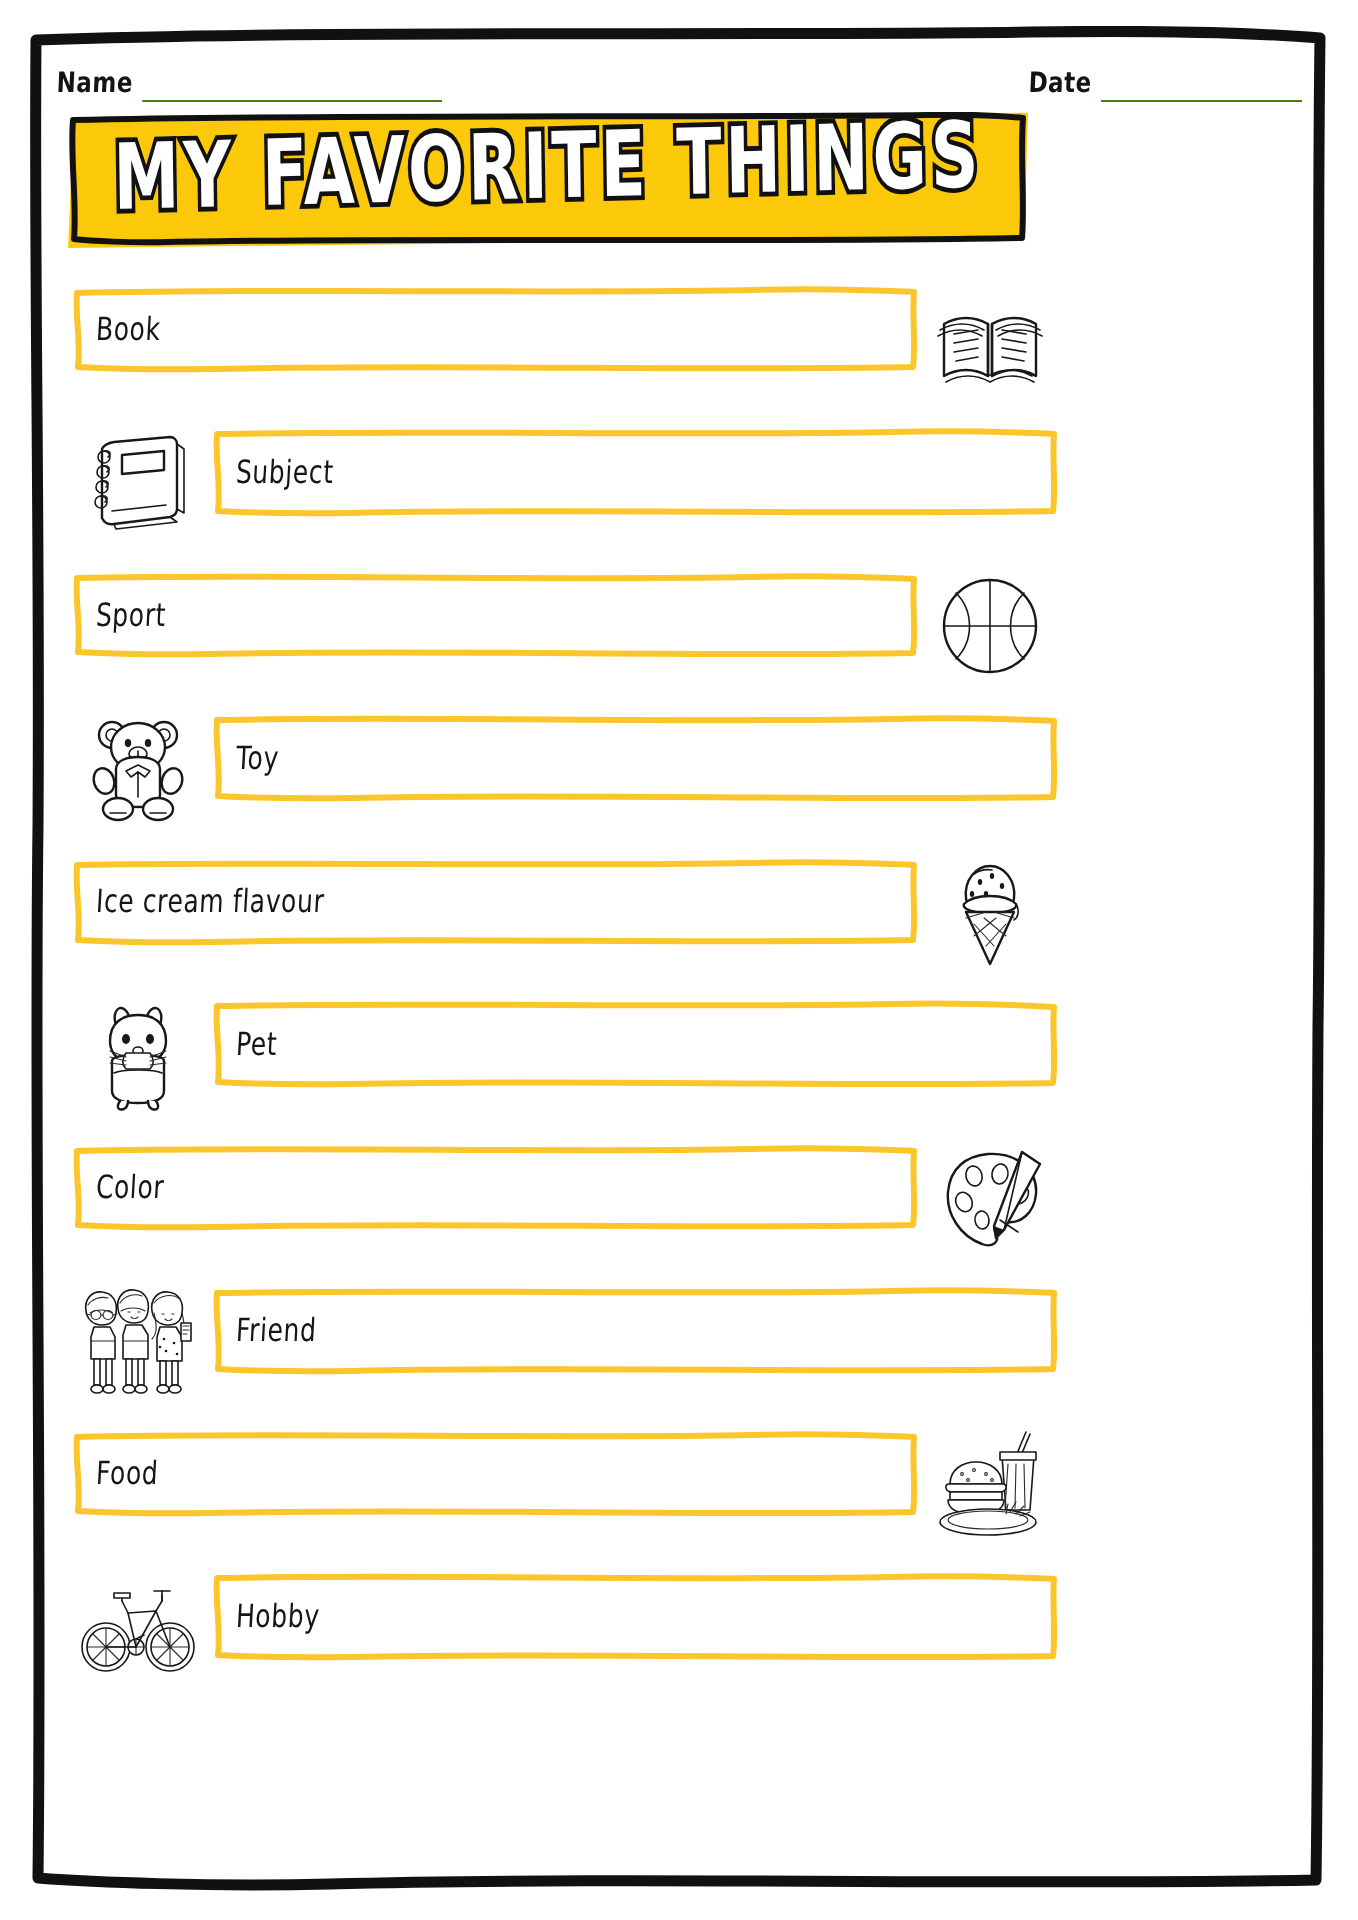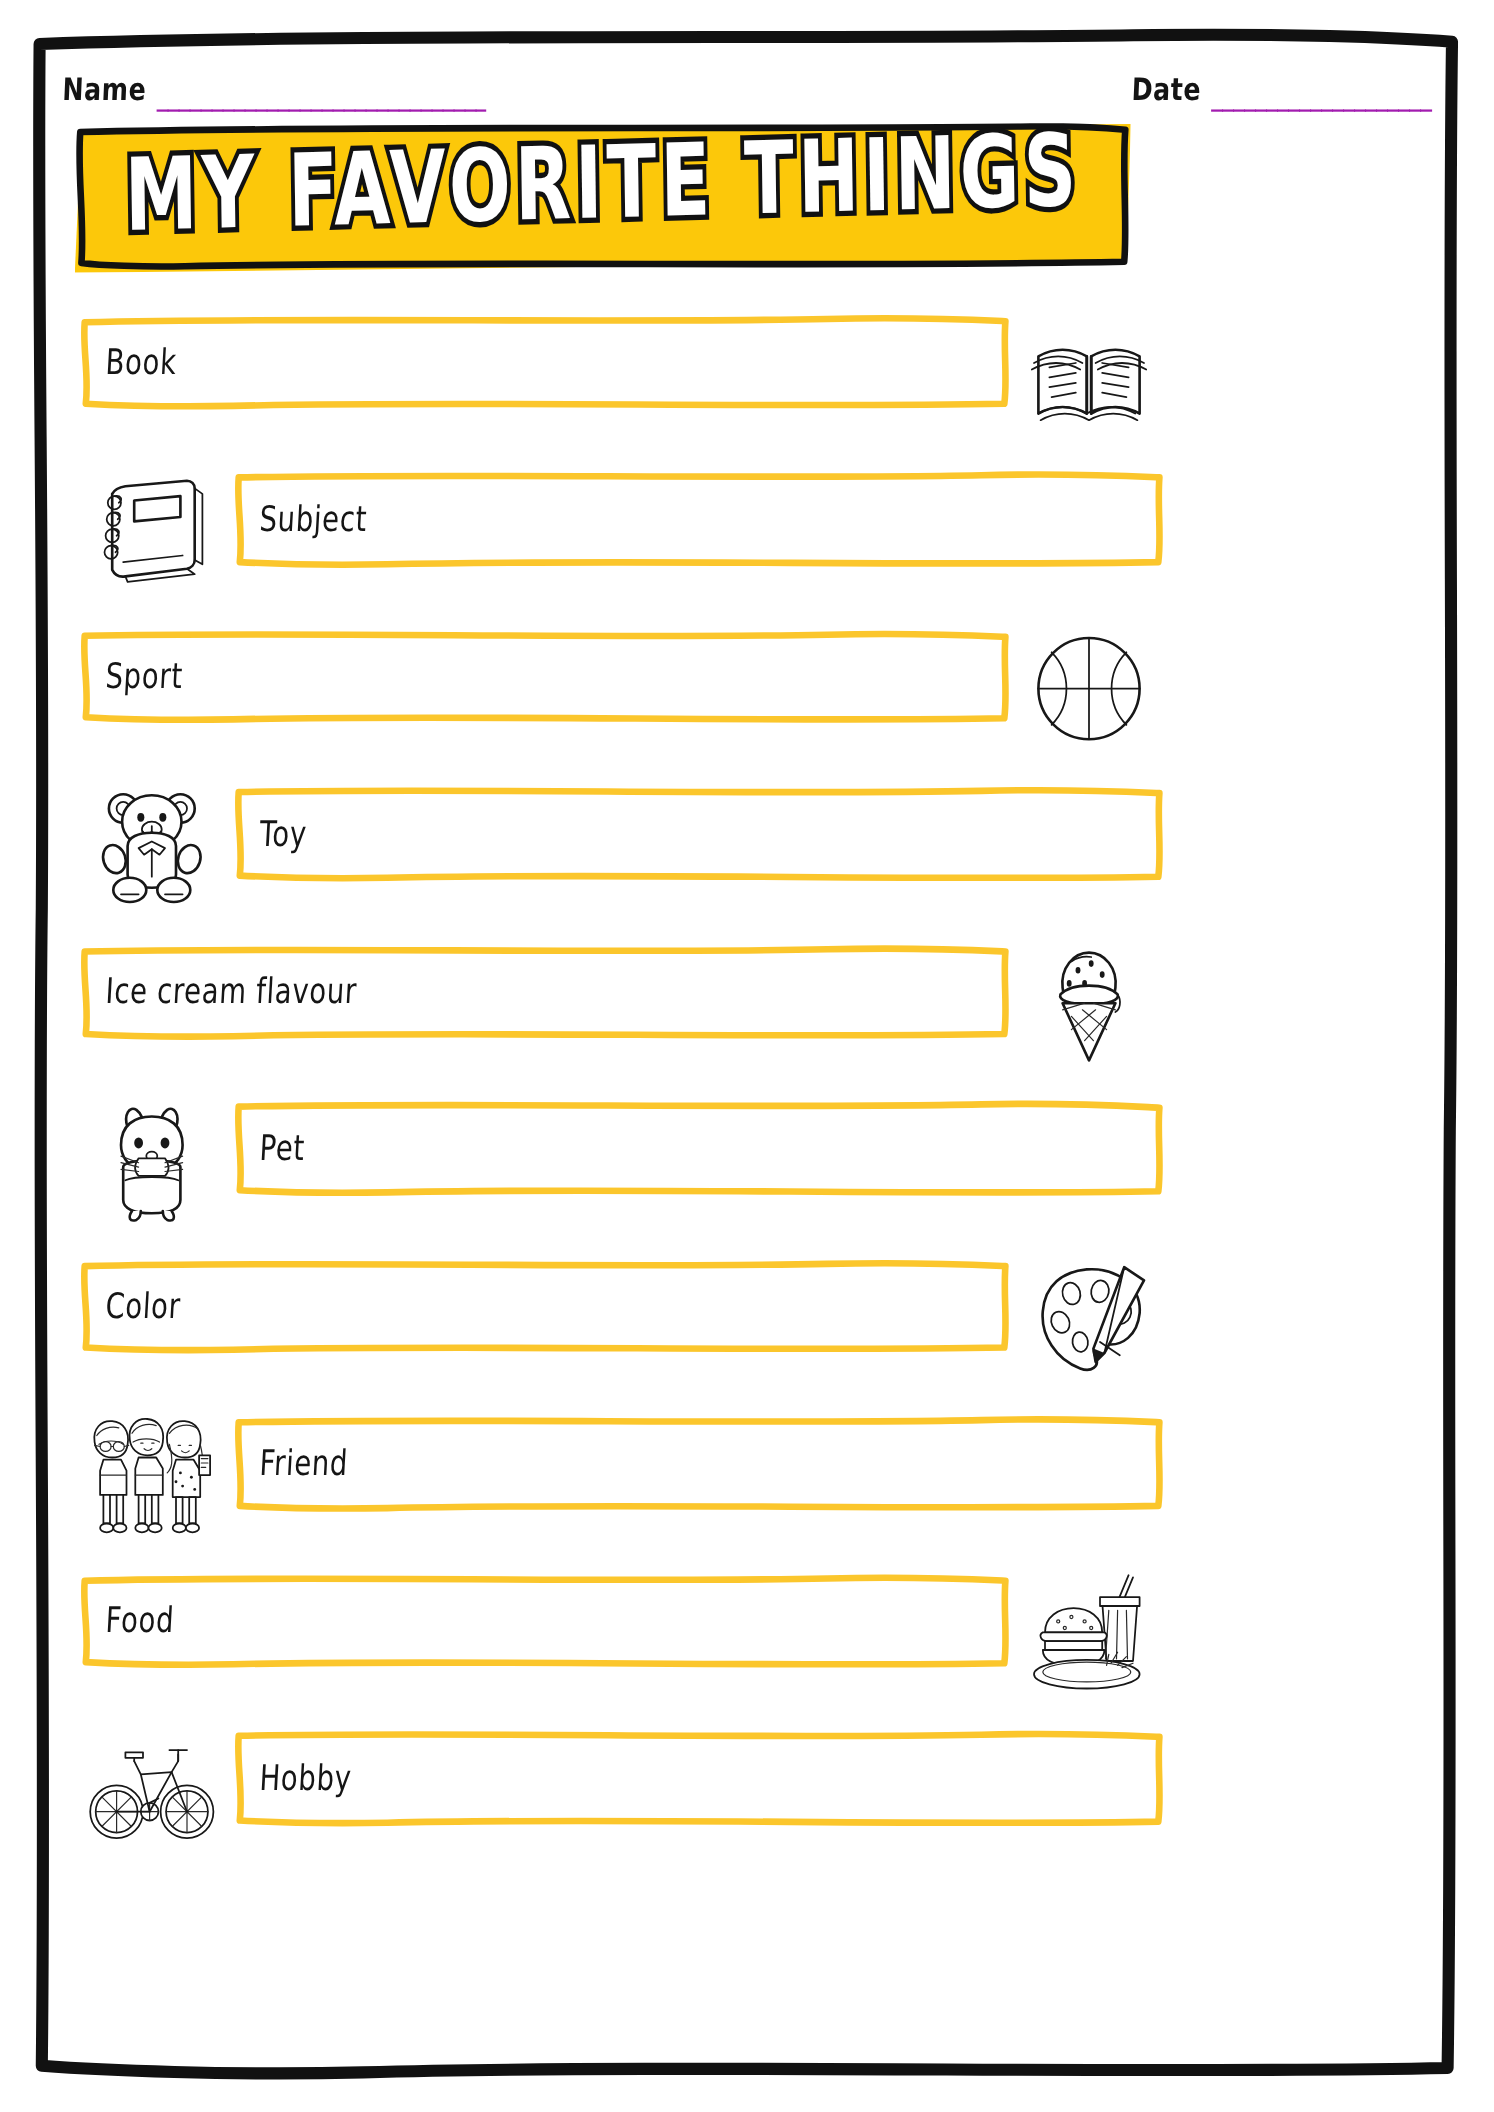--- a/index.html
+++ b/index.html
@@ -53,21 +53,21 @@
     letter-spacing: .5px;
     transform: scaleY(1.22) skewX(-3deg);
     transform-origin: left bottom;
   }
   .field-rule {
     display: inline-block;
     margin-left: 10px;
     font-size: 22px;
     font-weight: 700;
     letter-spacing: -1px;
-    color: #a21caf;
+    color: #4d7c0f;
     position: relative;
     top: 4px;
   }
   .name-field .field-rule { width: 300px; overflow: hidden; }
   .date-field .field-rule { width: 205px; overflow: hidden; }
 
   
   .banner-wrap {
     position: absolute;
     left: 68px;

